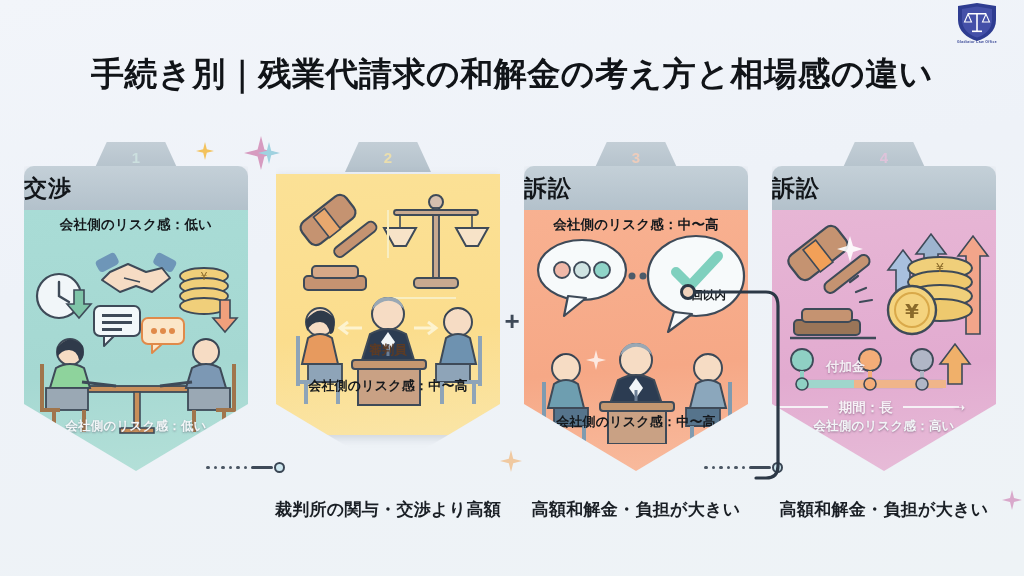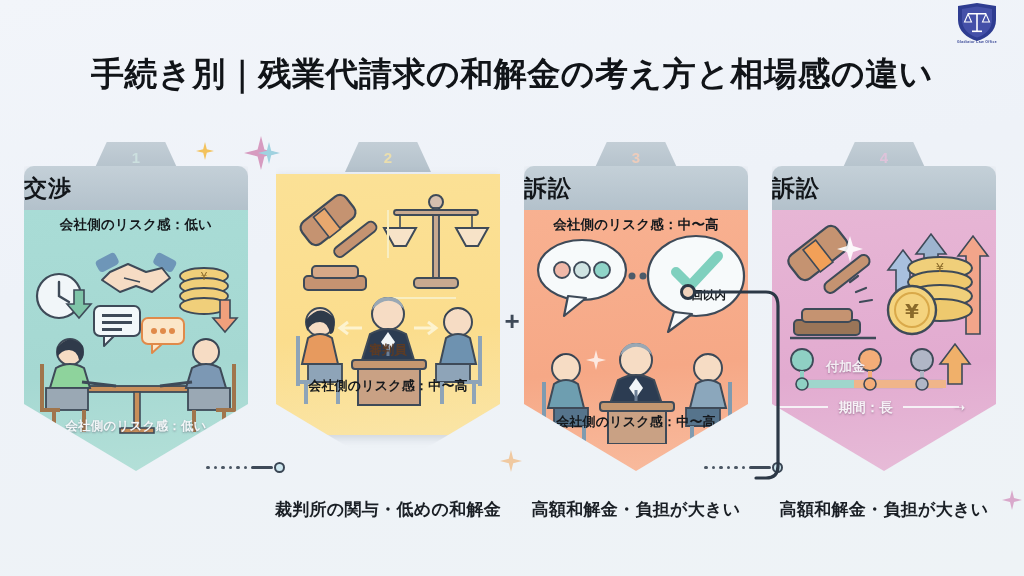--- a/index.html
+++ b/index.html
@@ -486,20 +486,21 @@
             </g>
           </svg>
         </div>
         <div class="label-fukakin">付加金</div>
         <div class="label-kikan">
           <span style="display:inline-block;width:56px;border-bottom:2.5px solid #f6f1f6;vertical-align:4px;margin-right:6px;"></span>
           <span>期間：長</span>
           <span style="display:inline-block;width:56px;border-bottom:2.5px solid #f6f1f6;vertical-align:4px;margin-left:6px;"></span>
           <span style="margin-left:-10px;">➝</span>
         </div>
+        <div class="risk-bottom">会社側のリスク感：高い</div>
       </div>
     </div>
   </div>
 
   <div class="conn conn-plus">+</div>
 
   <div class="conn conn-b1 dotline">
     <span class="dot"></span>
     <span class="dot"></span>
     <span class="dot"></span>
@@ -522,16 +523,16 @@
   </div>
 
   <svg class="curve-svg" viewBox="0 0 130 220">
     <path d="M32 12 L106 12 Q118 12 118 26 L118 186 Q118 198 106 198 L96 198" fill="none" stroke="#2c3846" stroke-width="3.2" stroke-linecap="round"></path>
     <circle cx="28" cy="12" r="6.5" fill="#f0d2bc" stroke="#2c3846" stroke-width="3"></circle>
   </svg>
 
 </div>
 
 <div class="captions">
-  <div class="cap p2">裁判所の関与・低めの和解金</div>
+  <div class="cap p2">裁判所の関与・交渉より高額</div>
   <div class="cap p3">高額和解金・負担が大きい</div>
   <div class="cap p4">高額和解金・負担が大きい</div>
 </div>
 
 </body></html>

